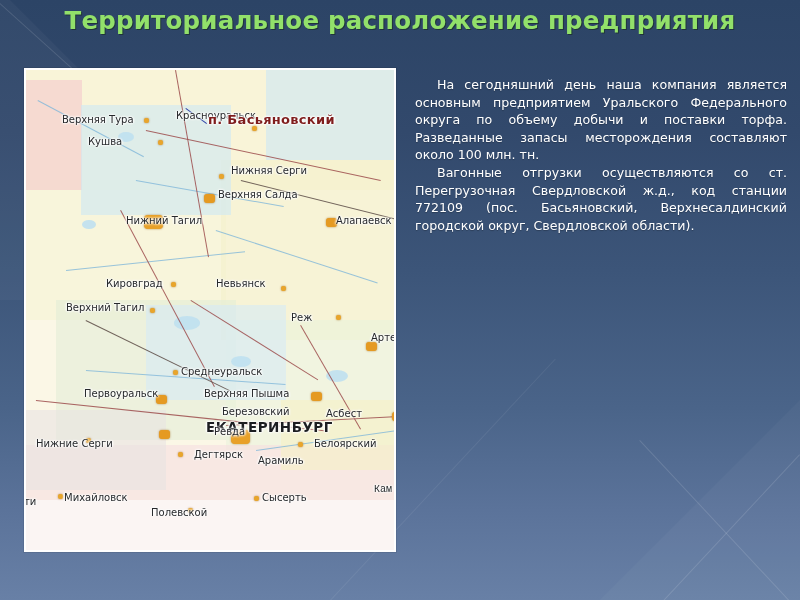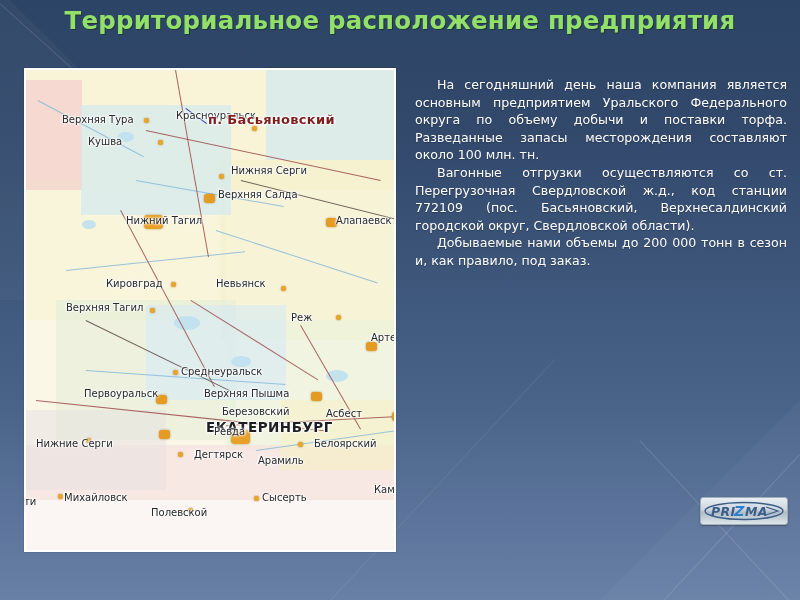--- a/index.html
+++ b/index.html
@@ -164,52 +164,42 @@
           <div class="mlabel" style="left: 36px; top: 44px;">Верхняя Тура</div>
           <div class="mlabel" style="left: 150px; top: 40px;">Красноуральск</div>
           <div class="mlabel" style="left: 62px; top: 66px;">Кушва</div>
           <div class="mlabel blue" style="left: 182px; top: 42px;">п. Басьяновский</div>
           <div class="mlabel" style="left: 205px; top: 95px;">Нижняя Серги</div>
           <div class="mlabel" style="left: 192px; top: 119px;">Верхняя Салда</div>
           <div class="mlabel" style="left: 100px; top: 145px;">Нижний Тагил</div>
           <div class="mlabel" style="left: 310px; top: 145px;">Алапаевск</div>
           <div class="mlabel" style="left: 80px; top: 208px;">Кировград</div>
           <div class="mlabel" style="left: 190px; top: 208px;">Невьянск</div>
-          <div class="mlabel" style="left: 40px; top: 232px;">Верхняя Тагил</div>
+          <div class="mlabel" style="left: 40px; top: 232px;">Верхний Тагил</div>
           <div class="mlabel" style="left: 265px; top: 242px;">Реж</div>
           <div class="mlabel" style="left: 345px; top: 262px;">Артемовский</div>
           <div class="mlabel" style="left: 155px; top: 296px;">Среднеуральск</div>
           <div class="mlabel" style="left: 300px; top: 318px; margin-top: 20px;">Асбест</div>
           <div class="mlabel" style="left: 58px; top: 318px;">Первоуральск</div>
           <div class="mlabel" style="left: 178px; top: 318px;">Верхняя Пышма</div>
           <div class="mlabel" style="left: 196px; top: 336px;">Березовский</div>
           <div class="mlabel city-big" style="left: 180px; top: 349px;">ЕКАТЕРИНБУРГ</div>
           <div class="mlabel" style="left: 148px; top: 356px; padding-left: 40px;">Ревда</div>
           <div class="mlabel" style="left: 10px; top: 368px;">Нижние Серги</div>
           <div class="mlabel" style="left: 168px; top: 379px;">Дегтярск</div>
           <div class="mlabel" style="left: 288px; top: 368px;">Белоярский</div>
           <div class="mlabel" style="left: 232px; top: 385px;">Арамиль</div>
           <div class="mlabel" style="left: -2px; top: 426px;">ти</div>
           <div class="mlabel" style="left: 38px; top: 422px;">Михайловск</div>
           <div class="mlabel" style="left: 125px; top: 437px;">Полевской</div>
           <div class="mlabel" style="left: 236px; top: 422px;">Сысерть</div>
-          <div class="mlabel" style="left: 348px; top: 414px;">Кам</div>
+          <div class="mlabel" style="left: 348px; top: 414px; font-family: Liberation Mono, monospace;">Кам</div>
         </div>
     </div>
   </div>
 
   <div id="body-text">
     <p>На сегодняшний день наша компания является основным предприятием Уральского Федерального округа по объему добычи и поставки торфа. Разведанные запасы месторождения составляют  около 100 млн. тн.</p>
     <p>Вагонные отгрузки осуществляются со ст. Перегрузочная Свердловской ж.д., код станции 772109 (пос. Басьяновский, Верхнесалдинский городской округ, Свердловской области).</p>
-    <p>Добываемые нами объемы до 200 000 тонн в сезон и, как правило, под заказ.</p>
   </div>
 
-  <div id="logo">
-    <svg width="80" height="20" viewBox="0 0 80 20" aria-hidden="true">
-      <ellipse cx="40" cy="10" rx="39" ry="8.5" fill="none" stroke="#3b5e86" stroke-width="1.4"></ellipse>
-      <text x="7" y="14.6" font-family="'DejaVu Sans',sans-serif" font-size="12.5" font-weight="bold" font-style="italic" fill="#3b5e86" letter-spacing="0.4">PRI</text>
-      <text x="30" y="15.2" font-family="'DejaVu Sans',sans-serif" font-size="14.5" font-weight="bold" font-style="italic" fill="#2f7fd0">Z</text>
-      <text x="41" y="14.6" font-family="'DejaVu Sans',sans-serif" font-size="12.5" font-weight="bold" font-style="italic" fill="#3b5e86" letter-spacing="0.4">MA</text>
-      <path d="M62 6 L74 10 L62 14" fill="none" stroke="#3b5e86" stroke-width="1.2"></path>
-    </svg>
-  </div>
 
 </div>
 
 </body></html>

